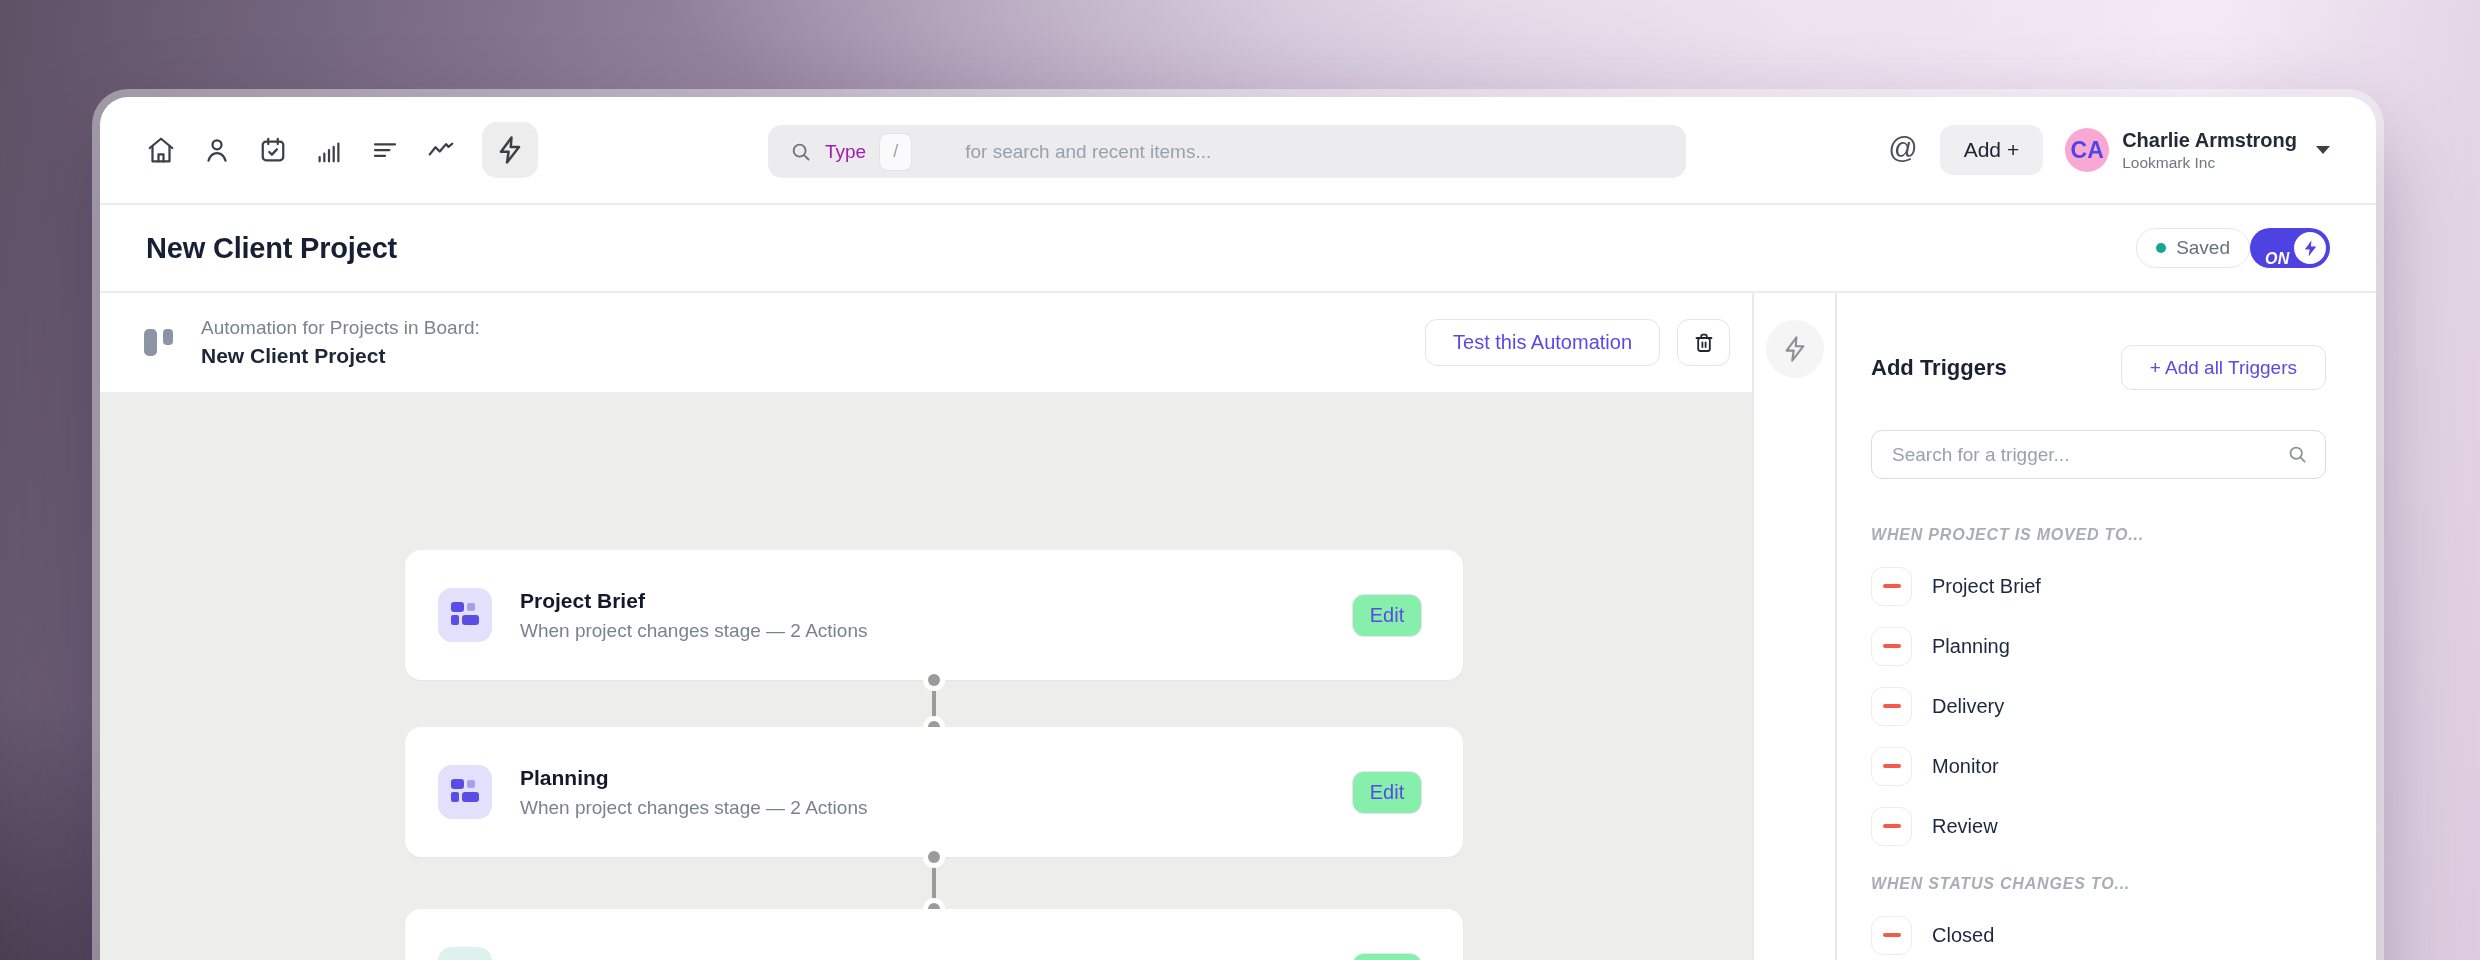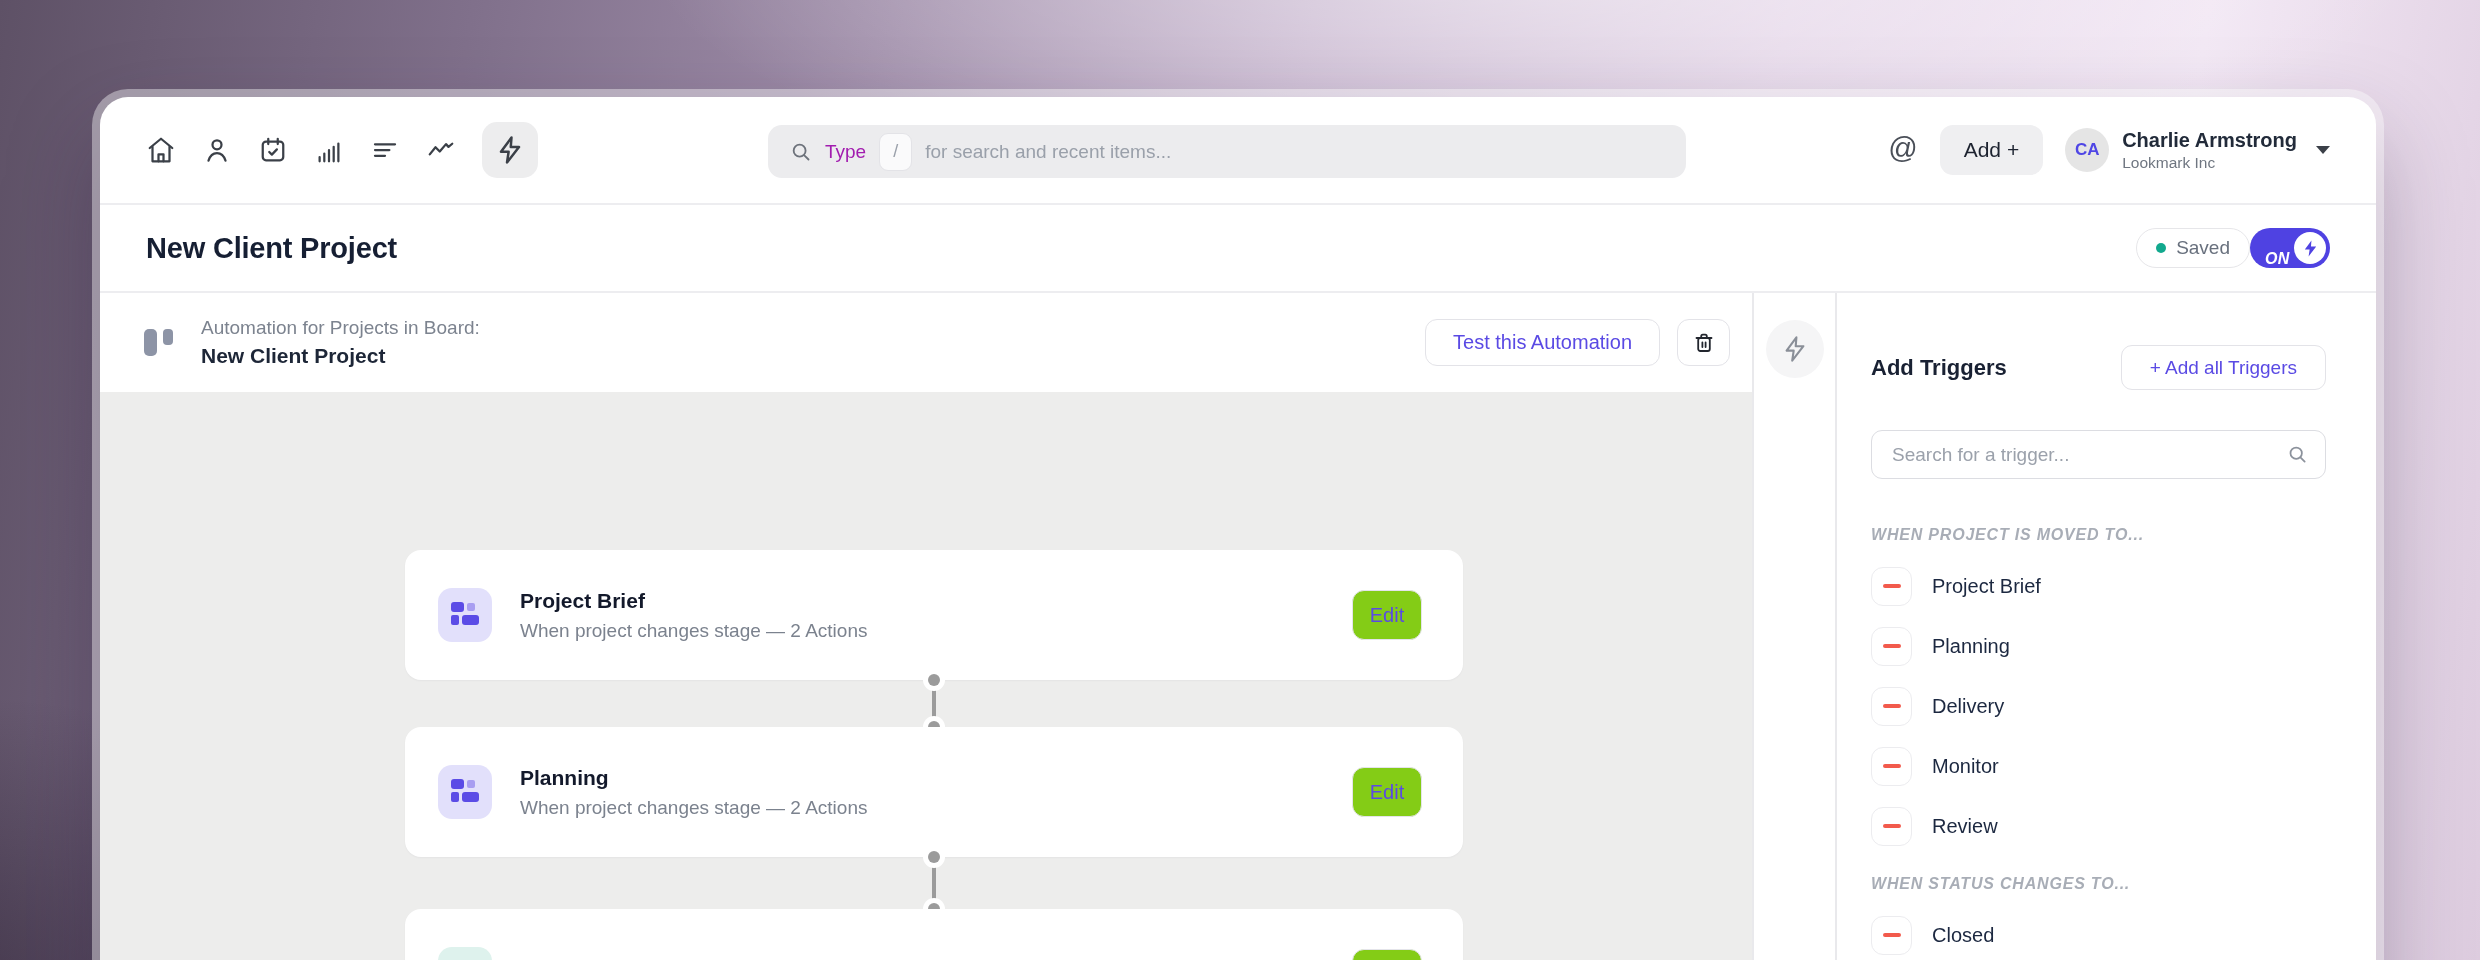--- a/index.html
+++ b/index.html
@@ -24,29 +24,29 @@
   .nav-icon svg { width:30px; height:30px; stroke:#3b4048; stroke-width:1.8; fill:none; stroke-linecap:round; stroke-linejoin:round; }
   .nav-icon.active { width:56px; height:56px; background:#ededee; border-radius:15px; }
   .nav-icon.active svg { stroke-width:2; }
 
   .searchbar { position:absolute; left:668px; top:28px; width:918px; height:53px;
     background:#ececee; border-radius:14px; display:flex; align-items:center; padding:0 22px; gap:13px; }
   .searchbar svg { width:22px; height:22px; stroke:#6d727b; stroke-width:2; fill:none; stroke-linecap:round; }
   .search-type { font-size:19px; color:#a21caf; }
   .slash-key { width:33px; height:38px; background:#fafafb; border:1px solid #e3e3e7; border-radius:9px;
     display:flex; align-items:center; justify-content:center; font-size:18px; color:#9aa0aa; }
-  .search-rest { font-size:19px; color:#9aa0aa; }
+  .search-rest { font-size:19px; color:#9aa0aa;margin-left:40px; }
 
   .topbar-right { margin-left:auto; display:flex; align-items:center; gap:22px; }
   .at-icon { font-size:29px; color:#4a4f58; line-height:1; padding-bottom:3px; }
   .add-btn { height:50px; padding:0 24px; background:#efeff1; border:none; border-radius:13px;
     font-size:21px; color:#1d2330; font-family:inherit; cursor:pointer; }
   .user-group { display:flex; align-items:center; gap:13px; cursor:pointer; }
-  .avatar { width:44px; height:44px; border-radius:50%; background:#e5e5e5; color:#4f46e5;
-    font-size:17px; font-weight:700; display:flex; align-items:center; justify-content:center; }
+  .avatar { width:44px; height:44px; border-radius:50%; background:#f9a8d4; color:#4f46e5;
+    font-size:23px; font-weight:700; display:flex; align-items:center; justify-content:center; }
   .user-name { font-size:20px; font-weight:600; color:#222b3a; line-height:1.25; }
   .user-org { font-size:15.5px; color:#6f7681; line-height:1.25; }
   .chevron { width:0; height:0; border-left:7px solid transparent; border-right:7px solid transparent;
     border-top:8px solid #3b4048; margin-left:6px; }
 
   
   .title-row { height:88px; flex:0 0 88px; display:flex; align-items:center;
     padding:0 46px; border-bottom:2px solid #ededf0; }
   .page-title { font-size:29px; font-weight:600; color:#161f33; letter-spacing:-0.2px; }
   .title-right { margin-left:auto; display:flex; align-items:center; }
@@ -87,21 +87,21 @@
   .card-icon.mint { background:#def2ed; display:flex; align-items:center; justify-content:center; }
   .card-icon.mint svg { width:30px; height:30px; stroke:#16a38c; stroke-width:2.6; fill:none; stroke-linecap:round; stroke-linejoin:round; }
   .cg { position:absolute; }
   .cg.a { left:13px; top:14px; width:13px; height:10px; background:#5b4ce6; border-radius:3px; }
   .cg.b { left:29px; top:15px; width:8px;  height:8px;  background:#a89ef1; border-radius:2px; }
   .cg.c { left:13px; top:27px; width:8px;  height:10px; background:#5b4ce6; border-radius:2px; }
   .cg.d { left:24px; top:27px; width:17px; height:10px; background:#5b4ce6; border-radius:3px; }
   .card-texts { display:flex; flex-direction:column; gap:7px; }
   .card-title { font-size:21px; font-weight:600; color:#13192b; }
   .card-sub { font-size:19px; color:#7b828e; }
-  .edit-btn { margin-left:auto; width:70px; height:50px; background:#84cc16; border:1px solid #e4e4ea; border-radius:12px;
+  .edit-btn { margin-left:auto; width:70px; height:43px; background:#86efac; border:1px solid #e4e4ea; border-radius:12px;
     font-size:20px; font-weight:500; color:#5a4ae4; font-family:inherit; cursor:pointer; }
 
   .connector { position:absolute; left:828px; width:12px; }
   .connector .line { position:absolute; left:4px; top:6px; bottom:6px; width:4px; background:#9b9b9b; }
   .connector .dot { position:absolute; left:0; width:12px; height:12px; border-radius:50%; background:#9b9b9b;
     box-shadow:0 0 0 5px #ffffff; }
   .connector .dot.top { top:0; } .connector .dot.bot { bottom:0; }
 
   .strip { width:85px; flex:0 0 85px; background:#fff; border-left:2px solid #e9e9ec; border-right:2px solid #e9e9ec;
     display:flex; justify-content:center; }

